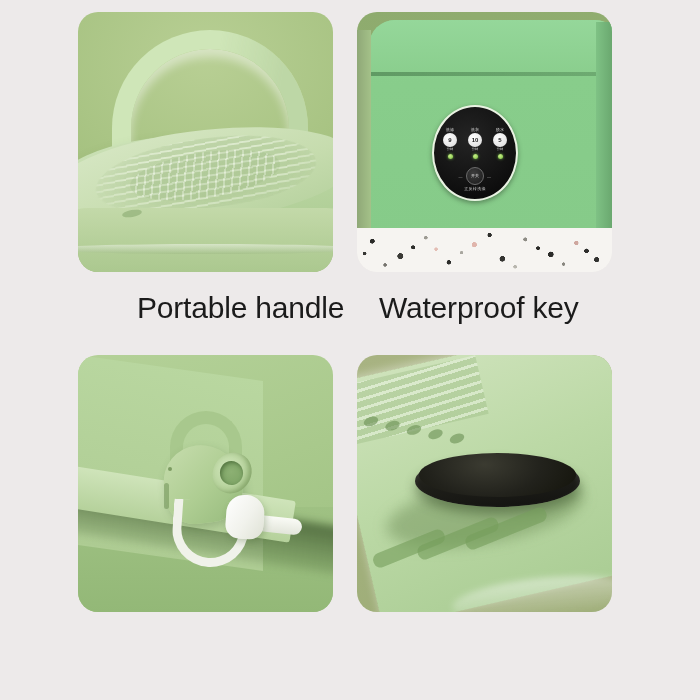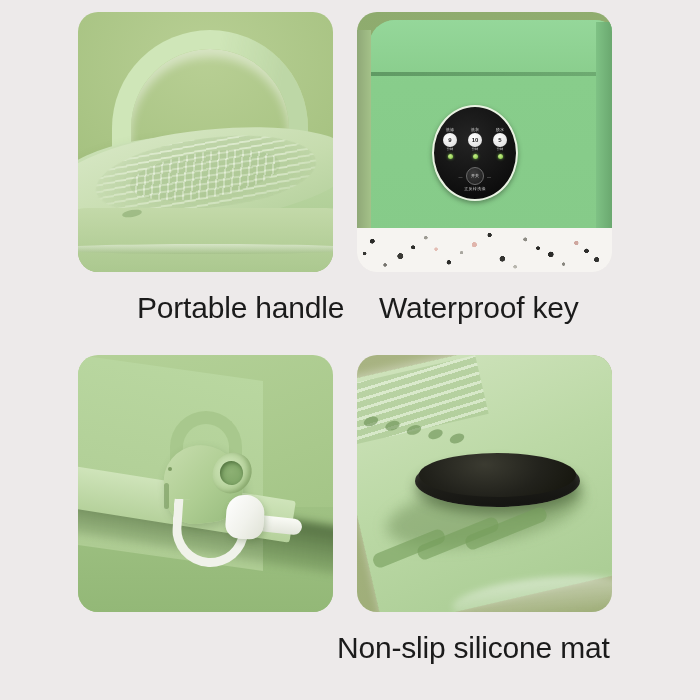--- a/index.html
+++ b/index.html
@@ -605,15 +605,14 @@
       <div class="p4-pad"></div>
       <div class="p4-pad-top"></div>
 
       <div class="p4-slot" style="left:14px;  top:186px; width:76px; height:15px;"></div>
       <div class="p4-slot" style="left:58px;  top:176px; width:86px; height:15px;"></div>
       <div class="p4-slot" style="left:106px; top:166px; width:86px; height:15px;"></div>
 
       <div class="p4-highlight"></div>
     </div>
   </div>
-  <div class="caption cap-4">Non-slip silicone mat</div>
 
 </div>
 
 </body></html>

